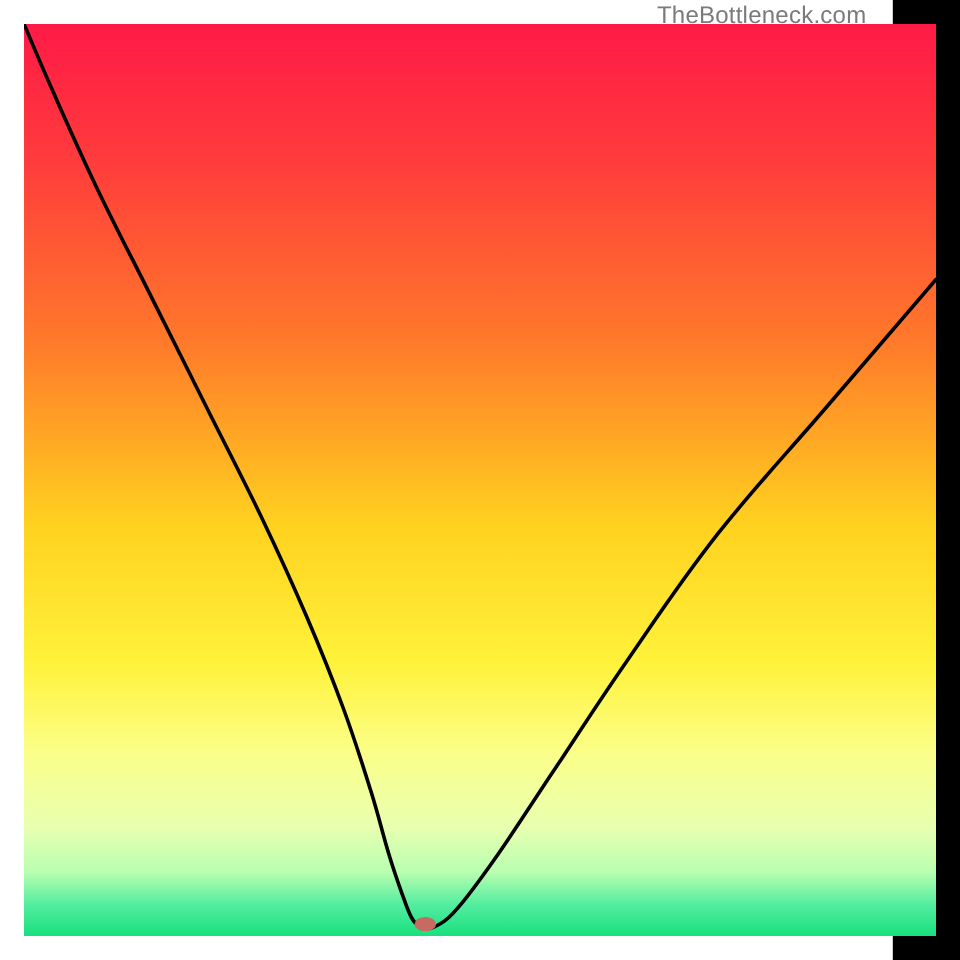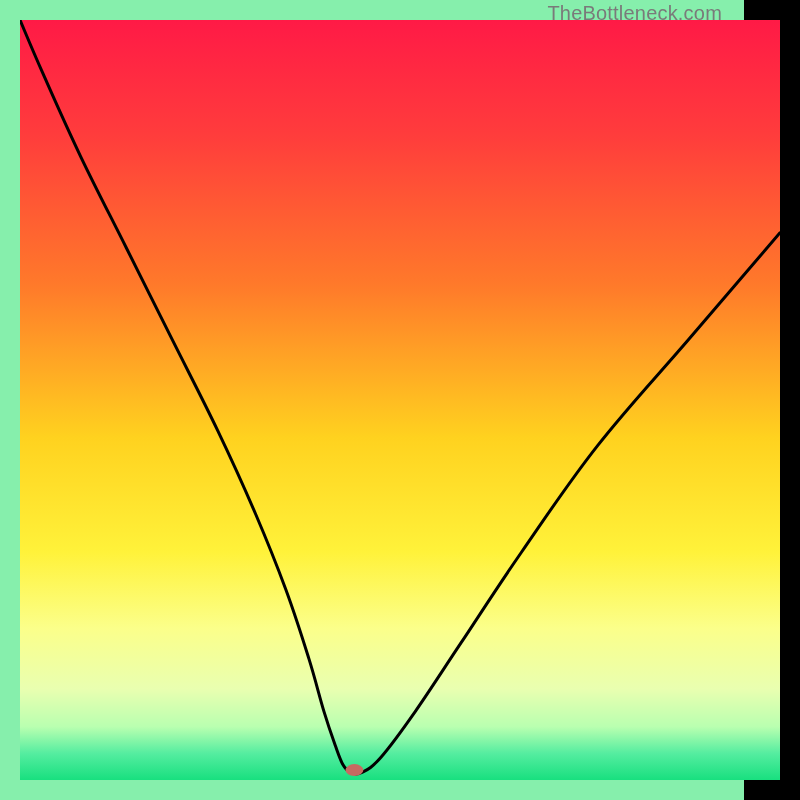--- a/index.html
+++ b/index.html
@@ -8,21 +8,21 @@
     width: 800px;
     height: 800px;
     background: #000;
     overflow: hidden;
     font-family: Arial, Helvetica, sans-serif;
   }
   .frame {
     position: relative;
     width: 744px;
     height: 800px;
-    background: #86efac;
+    background: #ffffff;
   }
   .plot-area {
     position: absolute;
     left: 20px;
     top: 20px;
     width: 760px;
     height: 760px;
     overflow: hidden;
   }
   .watermark {

